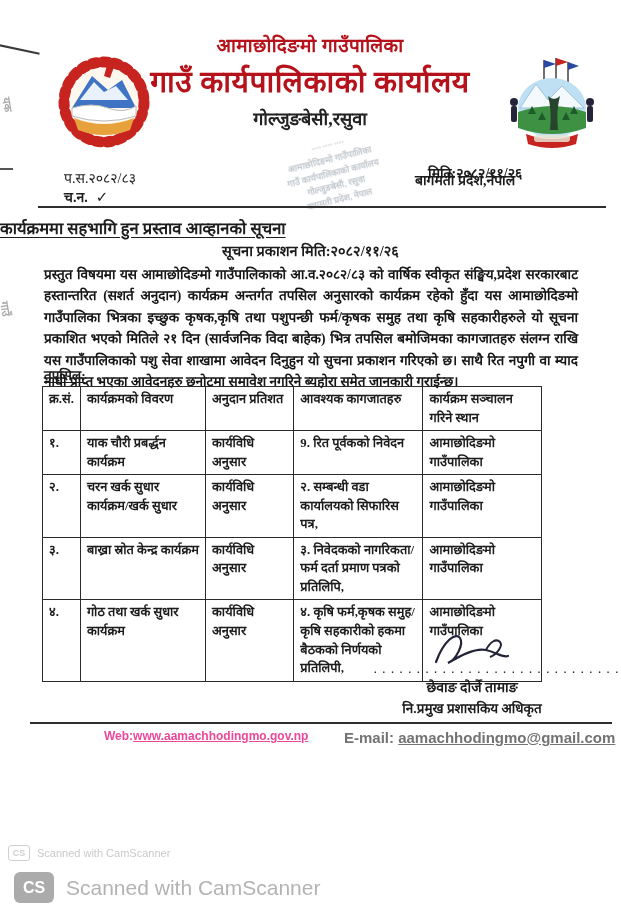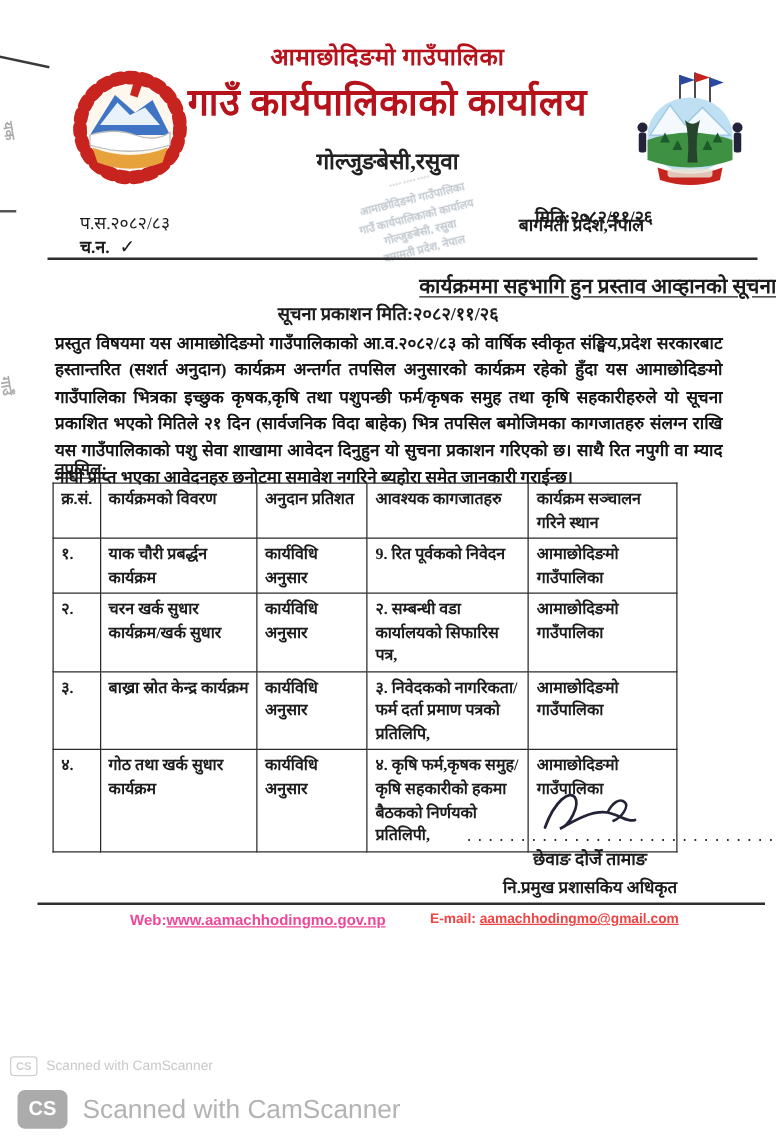--- a/index.html
+++ b/index.html
@@ -9,21 +9,21 @@
     position:relative; width:621px; height:910px; margin:0 auto;
     background:#ffffff; overflow:hidden;
   }
 
   
   .logo-left { position:absolute; left:52px; top:46px; width:104px; height:106px; }
   .logo-right { position:absolute; left:504px; top:56px; width:96px; height:96px; }
   .head-center { position:absolute; left:120px; top:32px; width:380px; text-align:center; }
   .muni-name { font-size:19px; font-weight:bold; color:#b5121b; letter-spacing:.5px; }
   .office-name { font-size:30px; font-weight:bold; color:#b5121b; margin-top:2px; letter-spacing:.5px; }
-  .addr { font-size:18px; font-weight:bold; color:#222; margin-top:15px; }
+  .addr { font-size:18px; font-weight:bold; color:#222; margin-top:5px; }
   .province { position:absolute; left:415px; top:138px; font-size:14px; font-weight:bold;margin-top:32px; }
   .date-line { position:absolute; left:428px; top:163px; font-size:14px; font-weight:bold; }
   .ref-no { position:absolute; left:64px; top:168px; font-size:14px; font-weight:normal; }
   .disp-row { position:absolute; left:64px; top:187px; font-size:14px; font-weight:bold; }
   .disp-row .tick { font-family:"DejaVu Sans",sans-serif; font-size:15px; margin-left:8px; }
 
   
   .stamp {
     position:absolute; left:258px; top:138px; width:150px;
     transform:rotate(-14deg); text-align:center;
@@ -39,21 +39,21 @@
   .art-text { position:absolute; color:#444; opacity:.45; font-size:11px; font-weight:bold;
     transform:rotate(80deg); transform-origin:left top; }
   .art-text.a1 { left:14px; top:96px; }
   .art-text.a2 { left:12px; top:300px; }
 
   
   .rule-top { position:absolute; left:38px; top:206px; width:568px; height:0; border-top:2.5px solid #2e2e2e; }
   .rule-bottom { position:absolute; left:30px; top:722px; width:582px; height:0; border-top:2px solid #2e2e2e; }
 
   
-  .notice-title { position:absolute; left:0; top:216px; width:621px; text-align:right;
+  .notice-title { position:absolute; left:0; top:216px; width:621px; text-align:left;
     font-size:16.5px; font-weight:bold; text-decoration:underline; text-underline-offset:3px; }
   .notice-sub { position:absolute; left:0; top:240px; width:621px; text-align:center;
     font-size:14.5px; font-weight:bold; text-underline-offset:3px; }
   .notice-body { position:absolute; left:44px; top:264px; width:534px;
     font-size:13.6px; line-height:1.58; text-align:justify; font-weight:600; color:#161616; }
   .tapasil { position:absolute; left:44px; top:366px; font-size:13.5px; font-weight:bold;
     text-decoration:underline; text-underline-offset:2px; }
 
   
   .tbl-wrap { position:absolute; left:42px; top:386px; width:516px; }
@@ -72,22 +72,22 @@
   .sig-scribble { position:relative; height:38px; }
   .sig-scribble svg { position:absolute; left:58px; top:0; }
   .sig-dots { color:#2a2a2a; font-size:11px; letter-spacing:2px; line-height:4px;
     font-family:"DejaVu Sans Mono",monospace; }
   .sig-name { font-size:14px; font-weight:bold; margin-top:5px; }
   .sig-title { font-size:13.5px; font-weight:bold; margin-top:3px; }
 
   
   .footer-web { position:absolute; left:104px; top:729px; font-size:12px; font-weight:bold;
     font-family:"Liberation Sans","DejaVu Sans",sans-serif; color:#ec4899; }
-  .footer-email { position:absolute; left:344px; top:729px; font-size:11px; font-weight:bold;
-    font-family:"Liberation Sans","DejaVu Sans",sans-serif; color:#ef4444; }
+  .footer-email { position:absolute; left:344px; top:729px; font-size:15px; font-weight:bold;
+    font-family:"Liberation Sans","DejaVu Sans",sans-serif; color:#737373; }
   .footer-link { text-decoration:underline; font-weight:bold; }
 
   
   .wm { font-family:"Liberation Sans","DejaVu Sans",sans-serif; }
   .wm-small { position:absolute; left:8px; top:845px; display:flex; align-items:center; gap:7px;
     color:#c9c9c9; font-size:11px; }
   .wm-small .cs-badge {
     width:22px; height:16px; border:1.6px solid #cfcfcf; border-radius:3px;
     display:flex; align-items:center; justify-content:center;
     font-size:9px; font-weight:bold; color:#cfcfcf;

